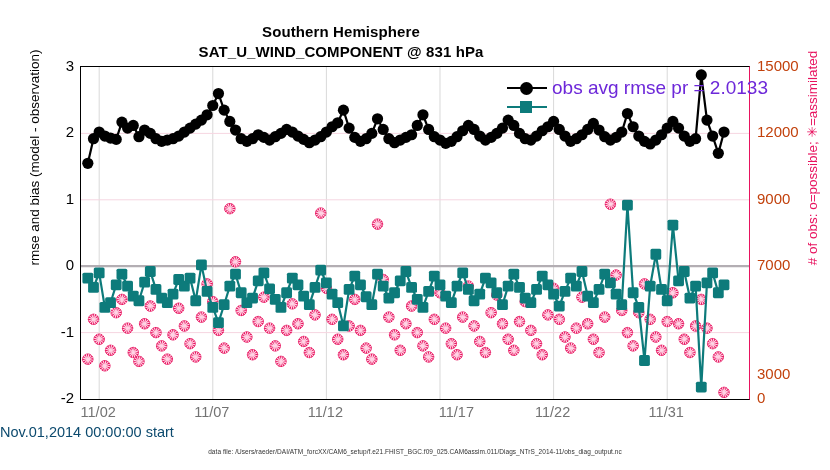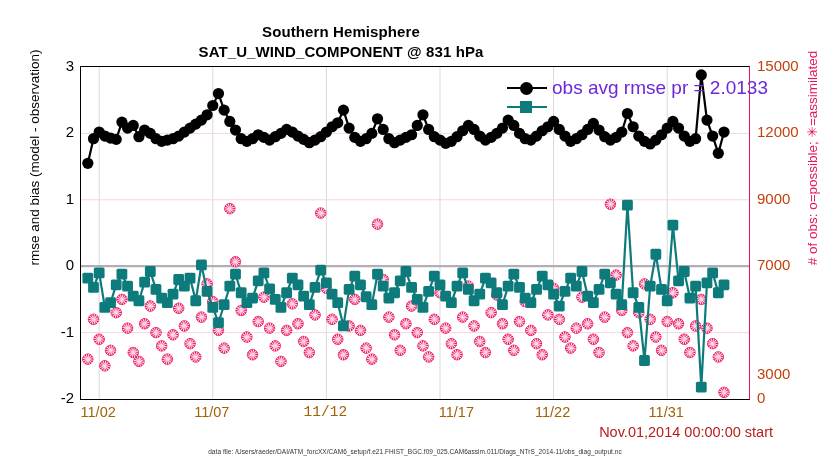--- a/index.html
+++ b/index.html
@@ -61,26 +61,26 @@
     font-size:15px;color:#000;text-align:right;width:40px;
     transform:translateY(-9px);
   }
   .ytick-right{
     position:absolute;left:757px;
     font-size:15px;color:#c2410c;text-align:left;width:60px;
     transform:translateY(-9px);
   }
   .xtick{
     position:absolute;top:404px;
-    font-size:14.5px;color:#a16207;text-align:center;width:70px;
+    font-size:14.5px;color:#737373;text-align:center;width:70px;
     transform:translateX(-35px);
   }
   .xlabel{
     position:absolute;left:0;top:424px;width:760px;
-    text-align:right;font-size:14.5px;color:#b91c1c;padding-left:13px;
+    text-align:left;font-size:14.5px;color:#0c4a6e;
   }
   .footer{
     position:absolute;left:0;top:448px;width:830px;
     text-align:center;font-size:6.5px;color:#333;
     font-family:"Liberation Sans", sans-serif;
     letter-spacing:0.05px;
   }
 
   
   .legend{
@@ -131,21 +131,21 @@
       <div class="ytick-right" style="top: 132.4px;">12000</div>
       <div class="ytick-right" style="top: 198.8px;">9000</div>
       <div class="ytick-right" style="top: 265.2px;">7000</div>
       <div class="ytick-right" style="top: 331.6px; margin-top: 42px;">3000</div>
       <div class="ytick-right" style="top: 398px;">0</div>
     </div>
 
   <div id="x-ticks">
       <div class="xtick" style="left: 98.1769px;">11/02</div>
       <div class="xtick" style="left: 211.782px; text-align: center;">11/07</div>
-      <div class="xtick" style="left: 325.388px; font-family: Liberation Mono, monospace;">11/12</div>
+      <div class="xtick" style="left: 325.388px;">11/12</div>
       <div class="xtick" style="left: 438.993px; text-align: right;">11/17</div>
       <div class="xtick" style="left: 552.599px;">11/22</div>
       <div class="xtick" style="left: 666.204px;">11/31</div>
     </div>
 
   <div class="ylabel-left">rmse and bias (model - observation)</div>
   <div class="ylabel-right"># of obs: o=possible; ✳=assimilated</div>
   <div class="xlabel">Nov.01,2014 00:00:00 start</div>
 
   <div class="plot-frame">

